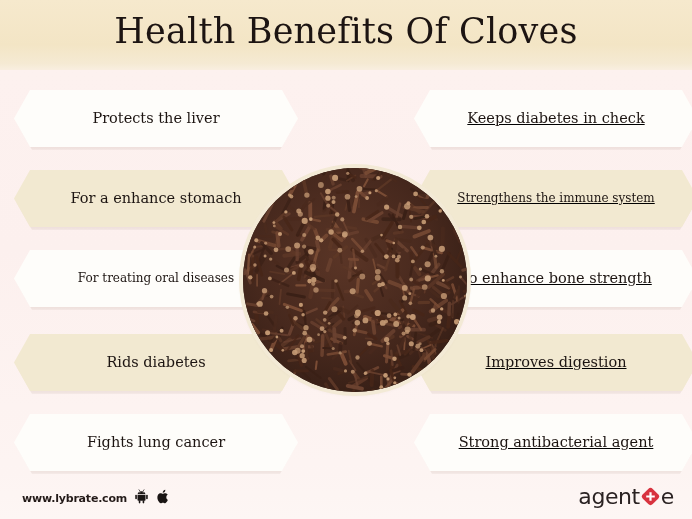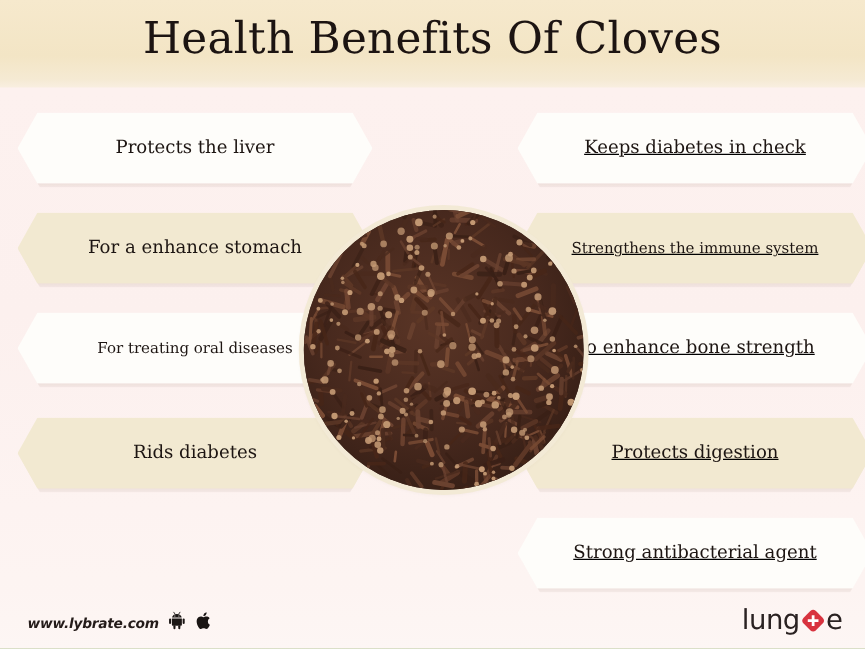--- a/index.html
+++ b/index.html
@@ -6,21 +6,21 @@
     margin: 0;
     padding: 0;
     background: #ffffff;
   }
   #poster {
     position: relative;
     width: 692px;
     height: 519px;
     overflow: hidden;
     font-family: "DejaVu Serif", "Liberation Serif", serif;
-    background: #4d7c0f;
+    background: #a16207;
   }
 
   
   .bg-header {
     position: absolute;
     left: 0; top: 0;
     width: 692px; height: 72px;
     background: linear-gradient(180deg, #f6e9cd 0%, #f3e5c5 62%, #f5ead3 88%, #faf0e4 100%);
   }
   .bg-body {
@@ -126,21 +126,20 @@
     align-items: center;
     gap: 7px;
     z-index: 6;
   }
   .site-url {
     font-family: "DejaVu Sans", "Liberation Sans", sans-serif;
     font-size: 11px;
     font-weight: bold;
     color: #241b19;
     letter-spacing: -0.2px;
-    font-style: italic;
   }
   .store-icon { display: block; }
 
   .footer-logo {
     position: absolute;
     right: 18px;
     top: 485px;
     display: flex;
     align-items: center;
     z-index: 6;
@@ -191,20 +190,26 @@
     </div>
   </div>
 
   <div class="row col-left r4">
     <div class="plate"></div>
     <div class="banner cream">
       <span class="label">Rids diabetes</span>
     </div>
   </div>
 
+  <div class="row col-left r5">
+    <div class="plate"></div>
+    <div class="banner light">
+      <span class="label">Fights lung cancer</span>
+    </div>
+  </div>
 
   <div class="row col-right r1">
     <div class="plate"></div>
     <div class="banner light">
       <span class="label">Keeps diabetes in check</span>
     </div>
   </div>
 
   <div class="row col-right r2">
     <div class="plate"></div>
@@ -216,21 +221,21 @@
   <div class="row col-right r3">
     <div class="plate"></div>
     <div class="banner light">
       <span class="label">To enhance bone strength</span>
     </div>
   </div>
 
   <div class="row col-right r4">
     <div class="plate"></div>
     <div class="banner cream">
-      <span class="label">Protects digestion</span>
+      <span class="label">Improves digestion</span>
     </div>
   </div>
 
   <div class="row col-right r5">
     <div class="plate"></div>
     <div class="banner light">
       <span class="label">Strong antibacterial agent</span>
     </div>
   </div>
 
@@ -893,21 +898,21 @@
       <svg width="13" height="15" viewBox="0 0 22 26">
         <g fill="#1a1514">
           <path d="M17.6 14.1c0-3.0 2.4-4.4 2.5-4.5-1.4-2.0-3.5-2.3-4.2-2.3-1.8-.2-3.5 1.0-4.4 1.0-.9 0-2.3-1.0-3.8-1.0-1.9 0-3.7 1.1-4.7 2.9-2.0 3.5-.5 8.7 1.4 11.5.9 1.4 2.1 2.9 3.6 2.9 1.4-.1 2.0-.9 3.7-.9 1.7 0 2.2.9 3.7.9 1.5 0 2.5-1.4 3.4-2.8 1.1-1.6 1.5-3.1 1.5-3.2-.1 0-2.9-1.1-2.7-4.5z"></path>
           <path d="M14.7 5.1c.8-1.0 1.3-2.3 1.2-3.7-1.1.1-2.5.8-3.3 1.7-.7.8-1.4 2.2-1.2 3.5 1.3.1 2.5-.6 3.3-1.5z"></path>
         </g>
       </svg>
     </span>
   </div>
 
   <div class="footer-logo">
-    <span class="logo-text">lung</span>
+    <span class="logo-text">agent</span>
     <span class="logo-mark">
       <svg width="19" height="19" viewBox="0 0 24 24">
         <rect x="3.2" y="3.2" width="17.6" height="17.6" rx="4" transform="rotate(45 12 12)" fill="#d8333f"></rect>
         <path d="M10.6 6.6h2.8v4h4v2.8h-4v4h-2.8v-4h-4v-2.8h4z" fill="#ffffff"></path>
       </svg>
     </span>
     <span class="logo-text">e</span>
   </div>
 
 </div>

